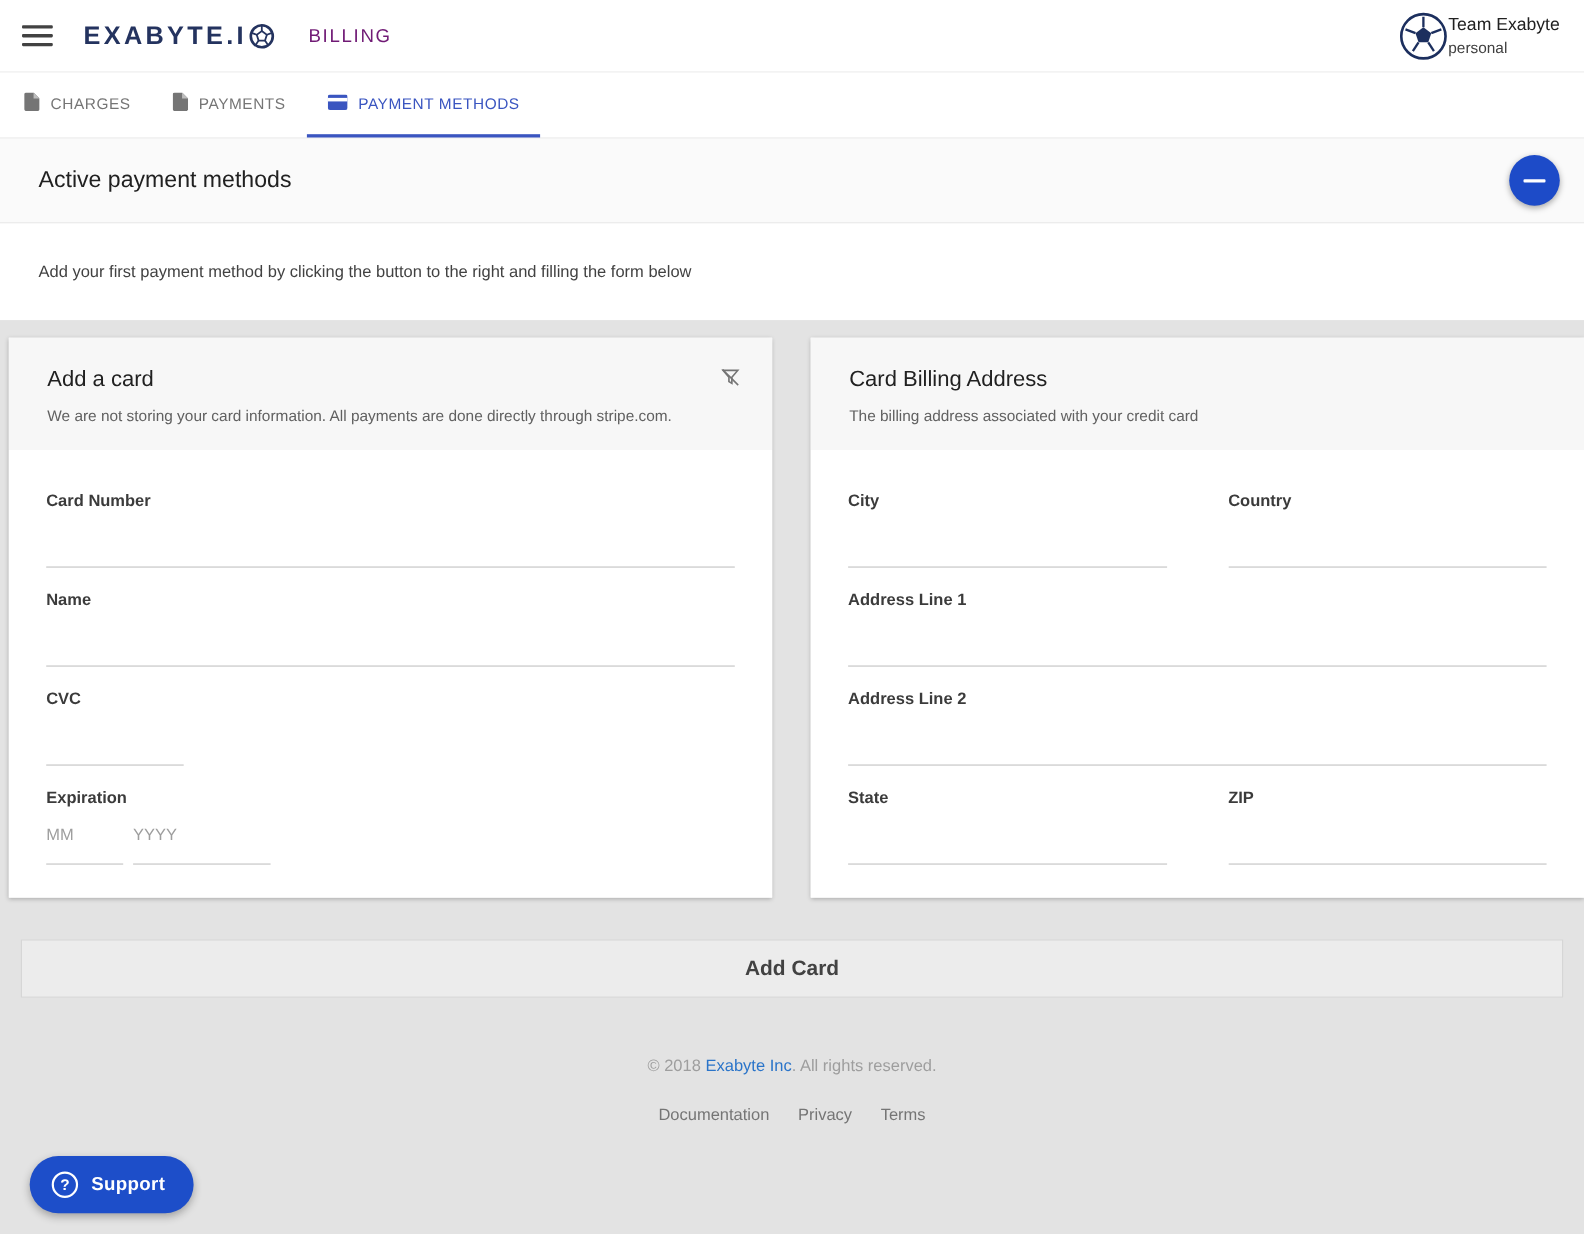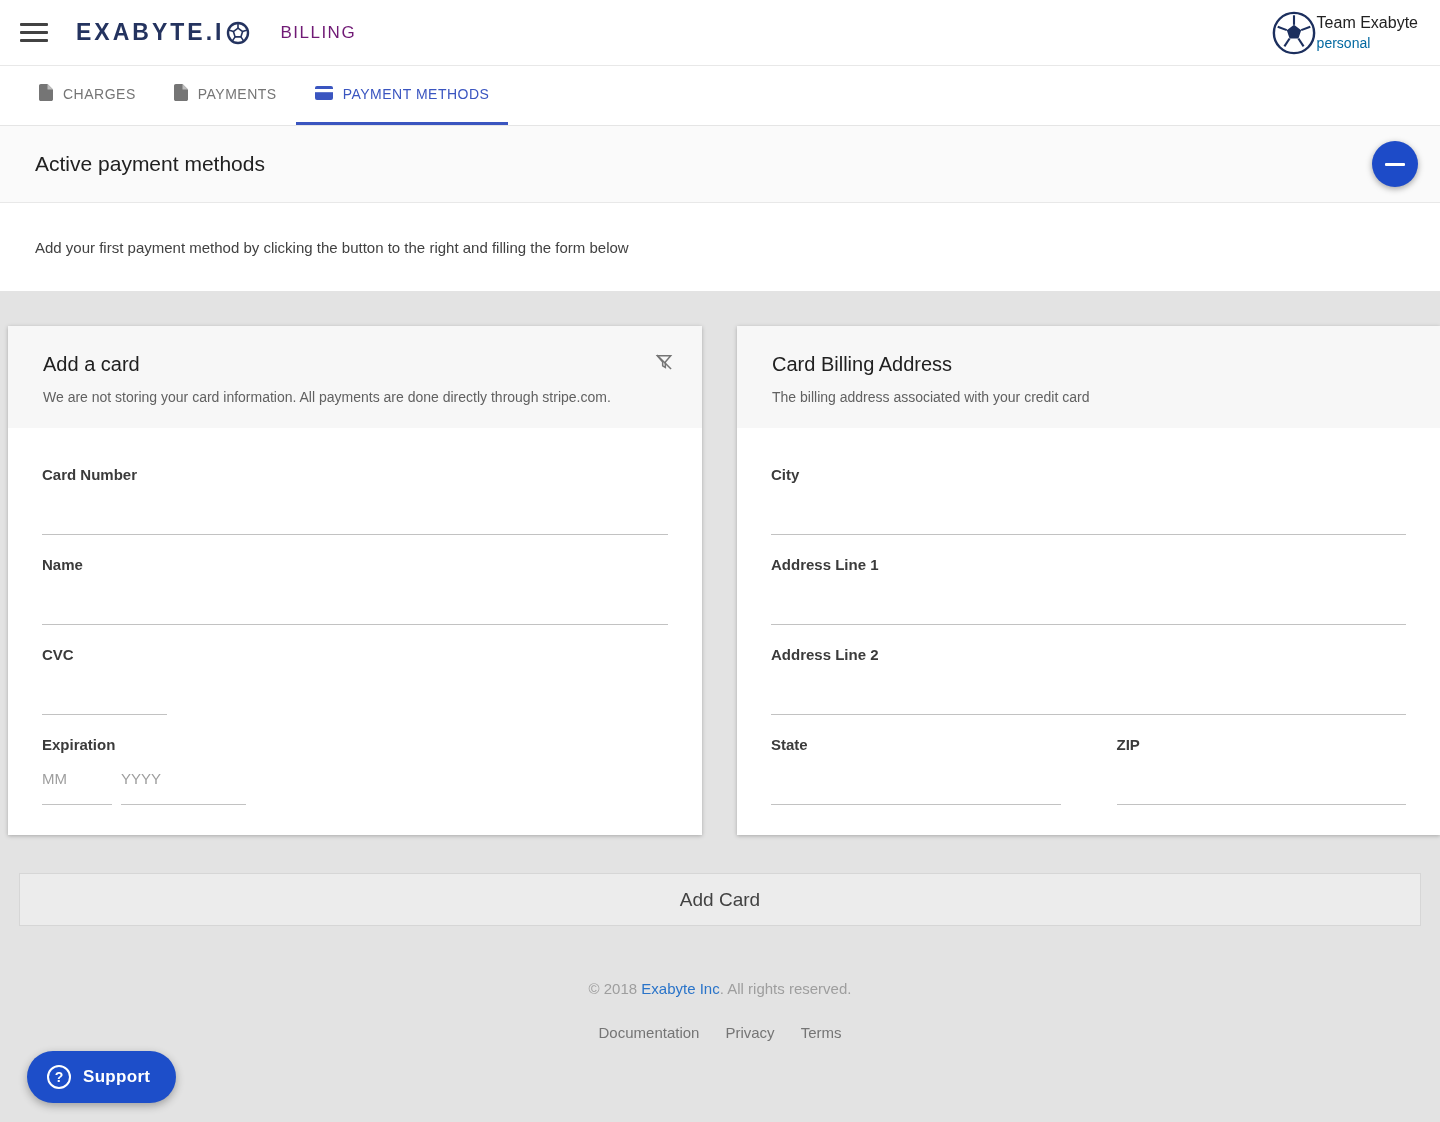--- a/index.html
+++ b/index.html
@@ -14,24 +14,24 @@
             padding:0 22px 0 20px; border-bottom:1px solid #e8e8e8; }
   .hamburger { width:28px; display:flex; flex-direction:column; gap:5px; cursor:pointer; padding:4px 0; }
   .hamburger span { display:block; height:3px; background:#424242; border-radius:1px; }
   .brand { display:flex; align-items:center; margin-left:28px; color:#24335f; }
   .brand-text { font-size:23px; font-weight:bold; letter-spacing:3px; }
   .brand-gear { margin-left:2px; display:flex; align-items:center; }
   .brand-section { margin-left:30px; font-size:17px; letter-spacing:1.5px; color:#701a75; }
   .top-right { margin-left:auto; display:flex; align-items:center; }
   .team-avatar { width:46px; height:46px; display:flex; }
   .team-name { font-size:16px; color:#212121; }
-  .team-type { font-size:14px; color:#0369a1; margin-top:3px; }
-
-  
-  .tabbar { height:60px; display:flex; align-items:stretch; padding:0 20px;
+  .team-type { font-size:14px; color:#404040; margin-top:3px; }
+
+  
+  .tabbar { height:60px; display:flex; align-items:stretch; padding:0 3px;
             background:#fff; border-bottom:1px solid #e5e5e5; }
   .tab { display:flex; align-items:center; gap:10px; padding:0 19px;
          font-size:14px; letter-spacing:.5px; color:#757575; cursor:pointer;
          border-bottom:3px solid transparent; }
   .tab.active { color:#3a55c0; border-bottom-color:#3a55c0; }
 
   
   .section-head { height:76px; background:#fafafa; display:flex; align-items:center;
                   padding:0 22px 0 35px; }
   .section-title { font-size:21px; color:#212121; font-weight:normal; }
@@ -39,21 +39,21 @@
                background:#1d4bc8; border:none; display:flex; align-items:center;
                justify-content:center; cursor:pointer;
                box-shadow:0 2px 6px rgba(0,0,0,.35); }
   .minus-btn .minus { width:20px; height:3px; background:#fff; border-radius:1px; }
 
   .section-desc { height:89px; background:#fff; border-top:1px solid #e8e8e8;
                   display:flex; align-items:center; padding:0 35px;
                   font-size:15px; color:#424242; }
 
   
-  .main { background:#e3e3e3; height:831px; padding-top:35px; position:relative; }
+  .main { background:#e3e3e3; height:831px; padding-top:16px; position:relative; }
   .cards { display:flex; margin-left:8px; gap:35px; align-items:stretch; }
   .card { background:#fff; box-shadow:0 1px 4px rgba(0,0,0,.26); }
   .card-left { width:694px; }
   .card-right { width:703px; }
   .card-head { background:#f7f7f7; padding:27px 35px 23px; position:relative; }
   .card-title { font-size:20px; color:#212121; font-weight:normal; }
   .card-sub { margin-top:13px; font-size:14px; color:#616161; }
   .clear-icon { position:absolute; right:28px; top:26px; cursor:pointer; }
   .card-body { padding:38px 34px 30px; background:#fff; }
 
@@ -68,21 +68,21 @@
   .exp-row { display:flex; gap:9px; }
   .exp-row input.mm { width:70px; }
   .exp-row input.yyyy { width:125px; }
   .two-col { display:flex; gap:56px; }
   .two-col .field { flex:1; }
   .field.last { margin-bottom:0; }
 
   
   .add-card-btn { display:block; margin:38px 19px 0; width:1402px; height:53px;
                   background:#ececec; border:1px solid #d6d6d6; font-size:19px;
-                  color:#424242; cursor:pointer; font-family:"Liberation Sans", sans-serif; }
+                  color:#424242; cursor:pointer; font-family:"Liberation Sans", sans-serif;font-weight:bold; }
 
   
   .footer-copy { margin-top:54px; text-align:center; font-size:15px; color:#9e9e9e; }
   .footer-copy a { color:#2a74c9; text-decoration:none; cursor:pointer; }
   .footer-links { margin-top:27px; display:flex; justify-content:center; gap:26px;
                   font-size:15px; color:#757575; }
   .footer-links span { cursor:pointer; }
 
   
   .support-btn { position:absolute; left:27px; bottom:19px; height:52px;
@@ -221,20 +221,24 @@
       <div class="card-head">
         <h2 class="card-title">Card Billing Address</h2>
         <div class="card-sub">The billing address associated with your credit card</div>
       </div>
       <div class="card-body">
         <div class="two-col">
           <div class="field">
             <label>City</label>
             <input type="text" style="">
           </div>
+          <div class="field">
+            <label>Country</label>
+            <input type="text" style="">
+          </div>
         </div>
         <div class="field">
           <label>Address Line 1</label>
           <input type="text" style="">
         </div>
         <div class="field">
           <label>Address Line 2</label>
           <input type="text" style="">
         </div>
         <div class="two-col">

